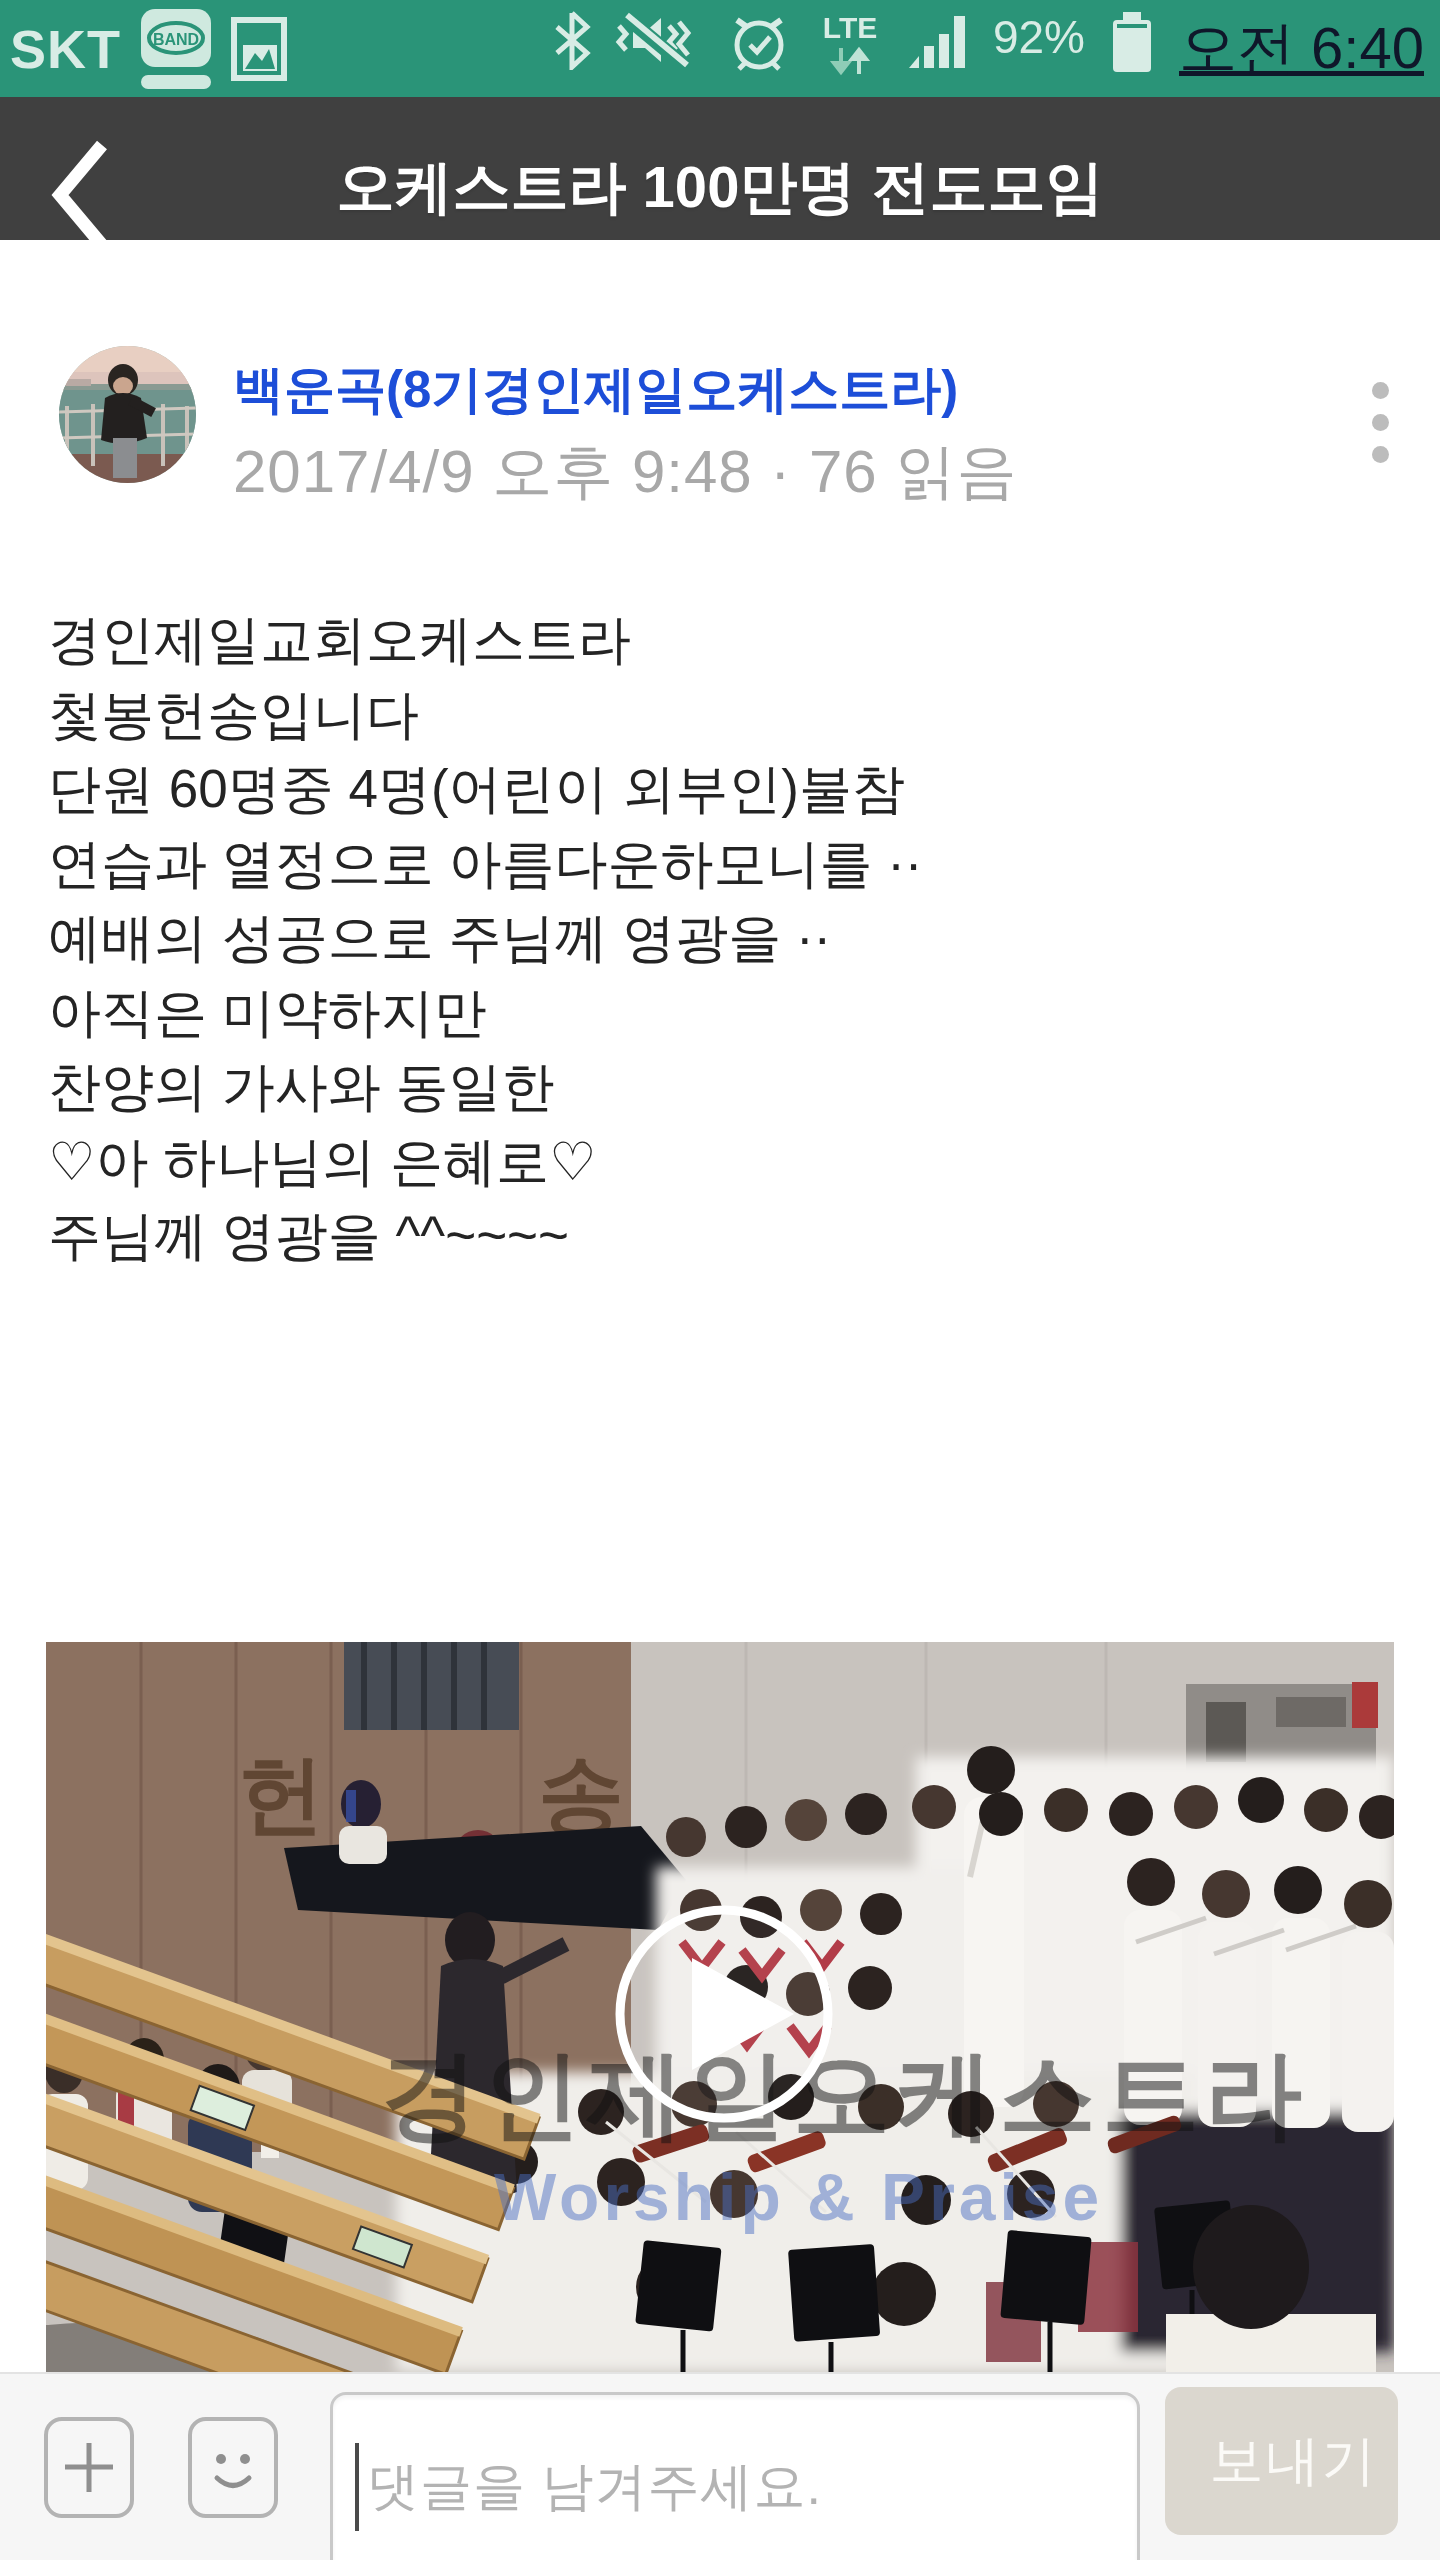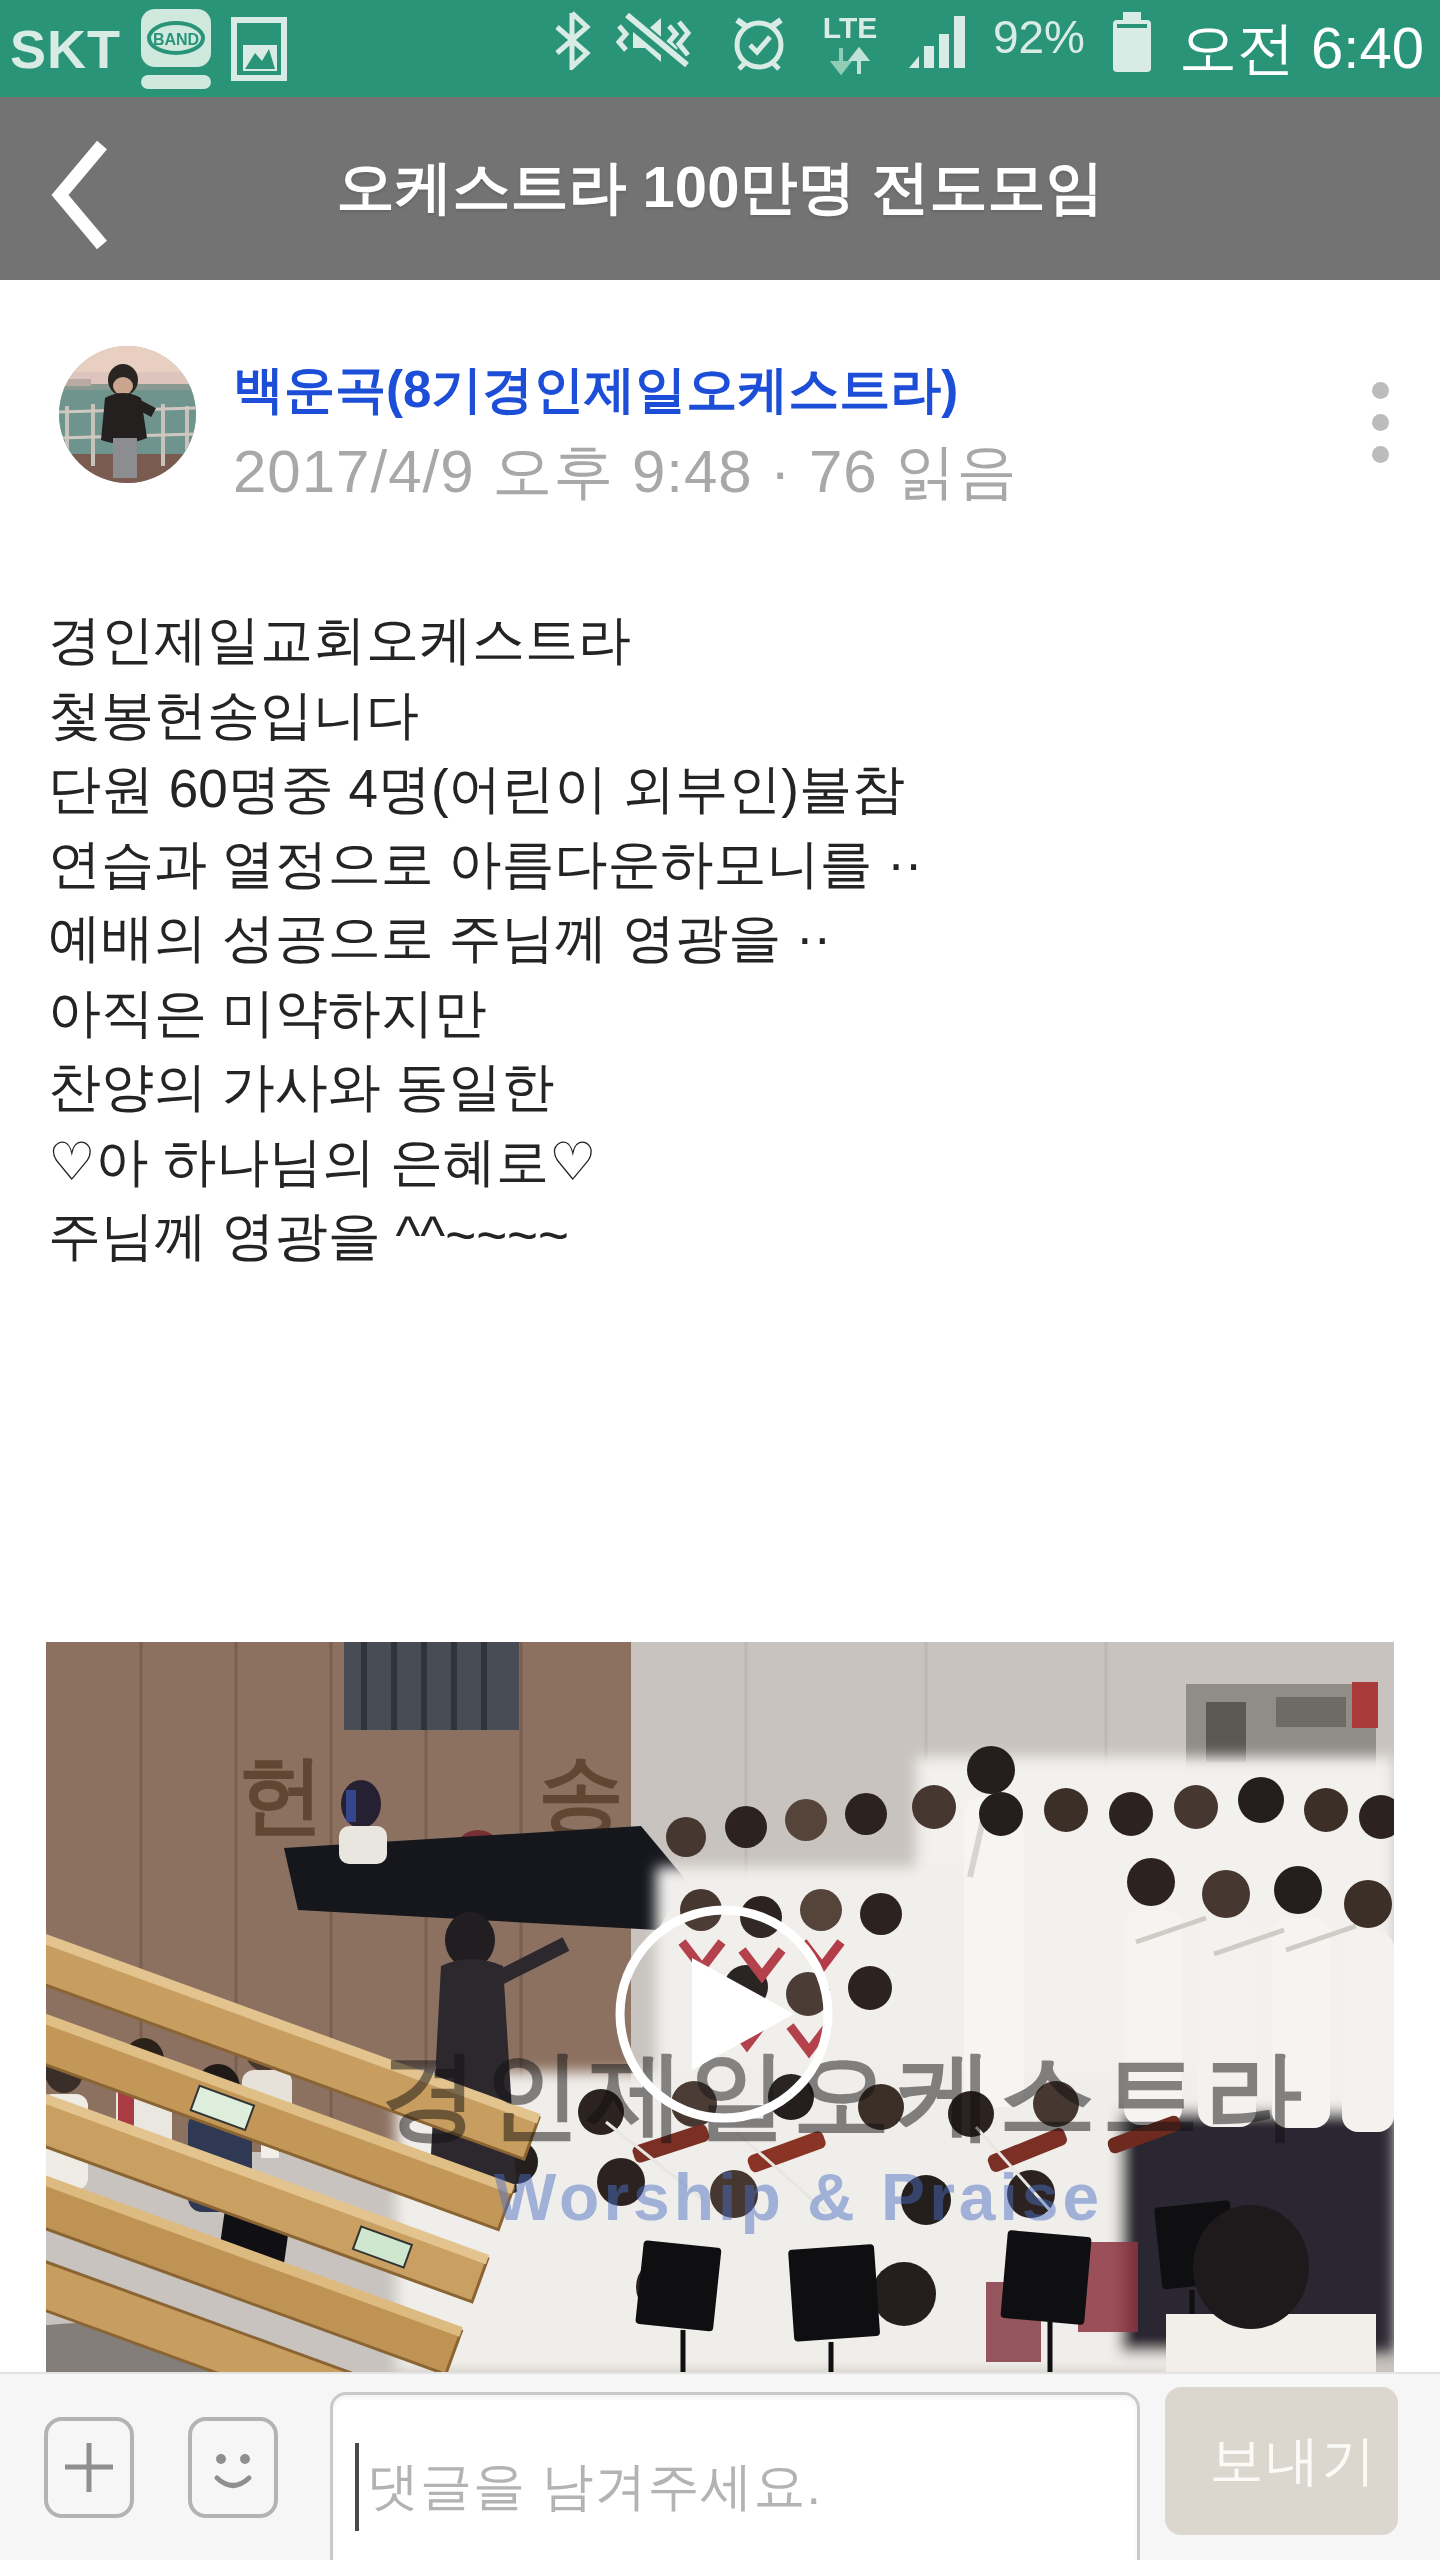--- a/index.html
+++ b/index.html
@@ -9,26 +9,26 @@
     font-family:"Liberation Sans","DejaVu Sans",sans-serif;
   }
   
   .status-bar{
     position:absolute;left:0;top:0;width:1440px;height:97px;background:#2a9478;
     display:flex;align-items:center;justify-content:space-between;color:#dcefe8;
   }
   .sb-left{display:flex;align-items:center;gap:20px;padding-left:10px;}
   .sb-right{display:flex;gap:24px;padding-right:16px;}
   .sb-carrier{font-size:54px;font-weight:bold;letter-spacing:1px;color:#d8ece5;}
-  .sb-time{font-size:58px;color:#ffffff;white-space:nowrap;}
+  .sb-time{font-size:58px;color:#0f172a;white-space:nowrap;text-decoration:underline;}
   .sb-batt-label{font-size:46px;color:#d8ece5;}
   .sb-icon{display:block;}
   
   .app-header{
-    position:absolute;left:0;top:97px;width:1440px;height:183px;background:#737373;
+    position:absolute;left:0;top:97px;width:1440px;height:143px;background:#404040;
   }
   .back-button{position:absolute;left:40px;top:38px;width:90px;height:120px;cursor:pointer;}
   .app-title{
     position:absolute;left:0;right:0;top:52px;text-align:center;
     color:#ffffff;font-size:58px;font-weight:bold;letter-spacing:0px;
     text-shadow:0 2px 3px rgba(0,0,0,0.12);
   }
   
   .avatar{
     position:absolute;left:59px;top:346px;width:137px;height:137px;border-radius:50%;

